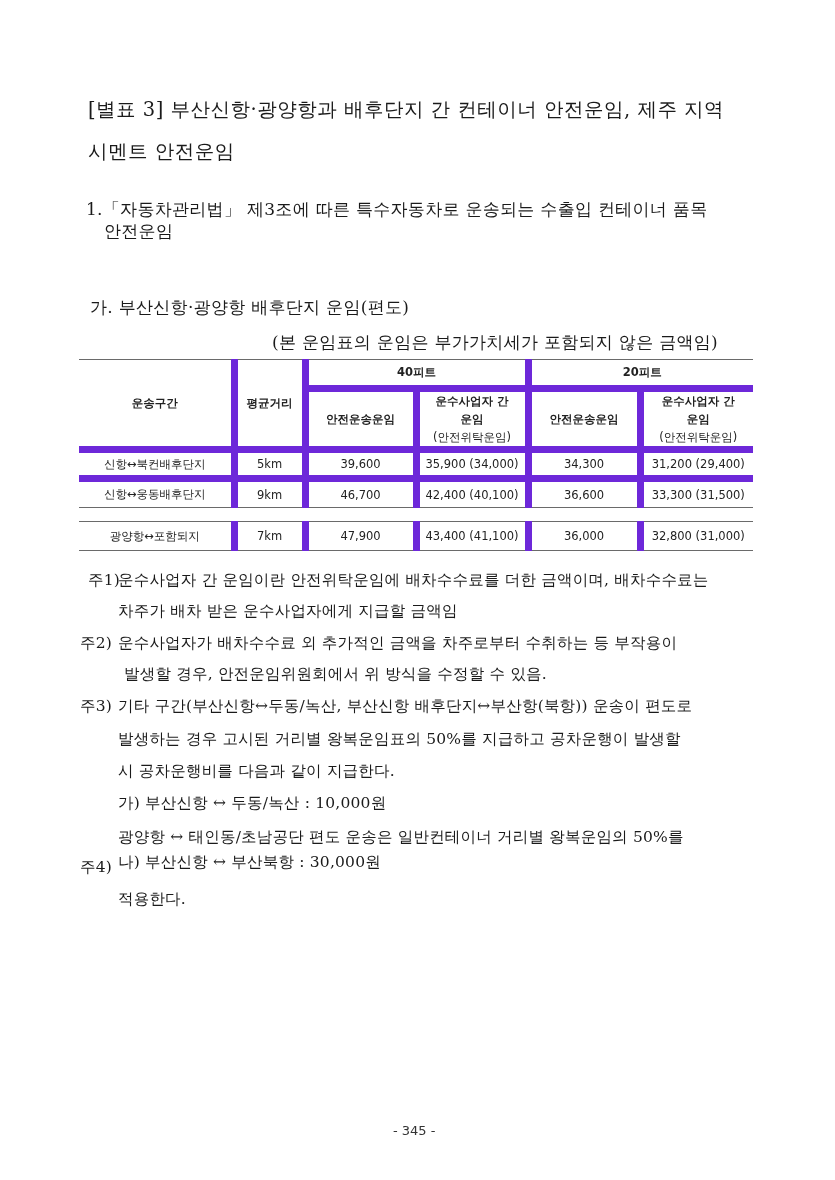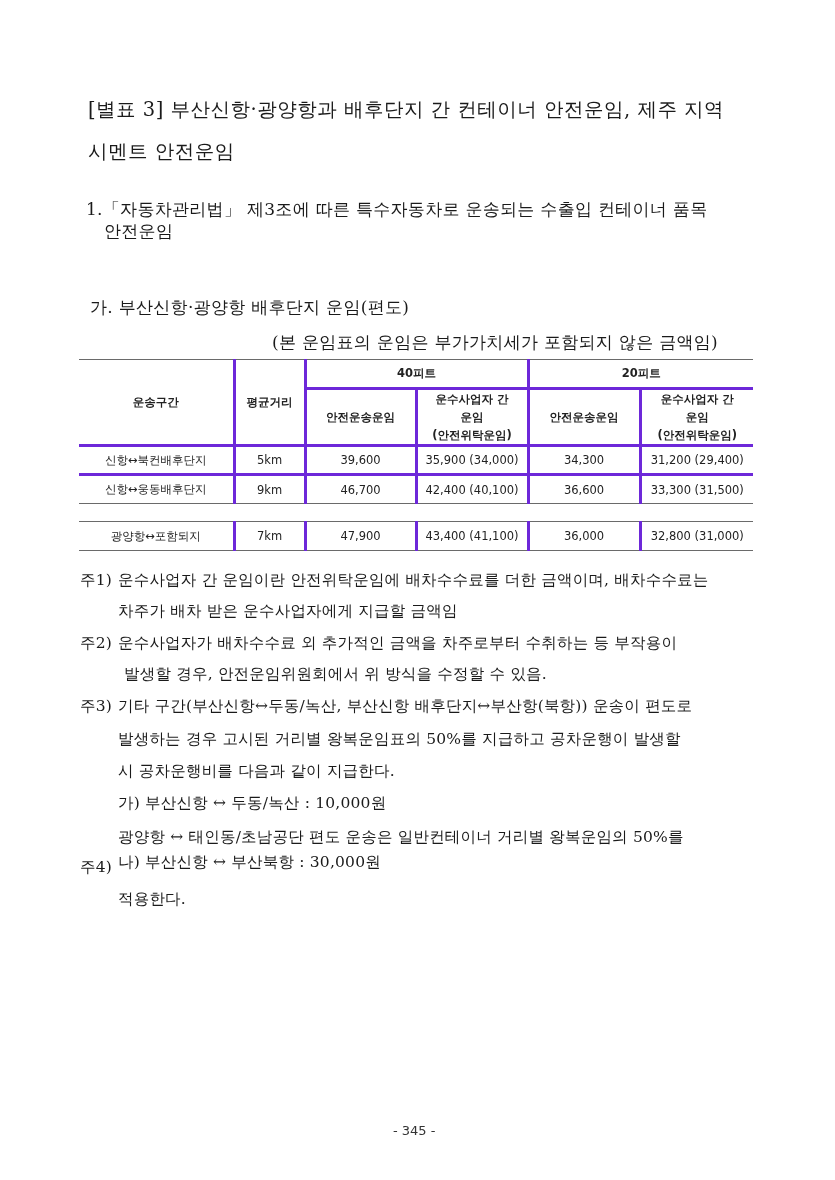--- a/index.html
+++ b/index.html
@@ -4,23 +4,23 @@
 <style>
   html, body { margin: 0; padding: 0; background: #ffffff; }
   body { width: 835px; height: 1180px; position: relative; overflow: hidden;
          font-family: "DejaVu Serif", "Liberation Serif", serif; color: #1a1a1a; }
   .abs { position: absolute; white-space: nowrap; }
   .title { font-size: 19.5px; letter-spacing: 0.5px; }
   .body-text { font-size: 17px; letter-spacing: 0.3px; }
   .note-text { font-size: 15.5px; letter-spacing: 0.2px; }
   table.rate { position: absolute; border-collapse: collapse; table-layout: fixed;
                font-family: "DejaVu Sans", "Liberation Sans", sans-serif; font-size: 11.5px; color: #222; }
-  table.rate td { border: 3px solid #6d28d9; text-align: center; vertical-align: middle; padding: 0; }
+  table.rate td { border: 7px solid #6d28d9; text-align: center; vertical-align: middle; padding: 0; }
   table.rate .hdr { font-weight: bold; }
-  table.rate .sub { font-weight: bold; }
+  table.rate .sub { font-weight: normal; }
   .outer-top { border-top: 1.5px solid #6a6a6a !important; }
   .outer-bottom { border-bottom: 1.5px solid #6a6a6a !important; }
   .page-num { font-family: "DejaVu Sans", "Liberation Sans", sans-serif; font-size: 13px; color: #333; }
 </style>
 </head>
 <body>
 
 <div class="abs title" style="left:88px; top:96px;">[별표 3] 부산신항·광양항과 배후단지 간 컨테이너 안전운임, 제주 지역</div>
 <div class="abs title" style="left:88px; top:138px;">시멘트 안전운임</div>
 
@@ -95,21 +95,21 @@
     <td class="outer-top outer-bottom">47,900</td>
     <td class="outer-top outer-bottom">43,400 (41,100)</td>
     <td class="outer-top outer-bottom">36,000</td>
     <td class="outer-top outer-bottom" style="border-right:none;">32,800 (31,000)</td>
   </tr>
 </tbody>
   </table>
 
 <div>
 
-  <div class="abs note-text" style="left:80px; top:570px;">주1)</div>
+  <div class="abs note-text" style="left:88px; top:570px;">주1)</div>
   <div class="abs note-text" style="left:118px; top:570px;">운수사업자 간 운임이란 안전위탁운임에 배차수수료를 더한 금액이며, 배차수수료는</div>
   <div class="abs note-text" style="left:118px; top:601px;">차주가 배차 받은 운수사업자에게 지급할 금액임</div>
 
   <div class="abs note-text" style="left:80px; top:633px;">주2)</div>
   <div class="abs note-text" style="left:118px; top:633px;">운수사업자가 배차수수료 외 추가적인 금액을 차주로부터 수취하는 등 부작용이</div>
   <div class="abs note-text" style="left:124px; top:664px;">발생할 경우, 안전운임위원회에서 위 방식을 수정할 수 있음.</div>
 
   <div class="abs note-text" style="left:80px; top:696px;">주3)</div>
   <div class="abs note-text" style="left:118px; top:696px;">기타 구간(부산신항↔두동/녹산, 부산신항 배후단지↔부산항(북항)) 운송이 편도로</div>
   <div class="abs note-text" style="left:118px; top:729px;">발생하는 경우 고시된 거리별 왕복운임표의 50%를 지급하고 공차운행이 발생할</div>

